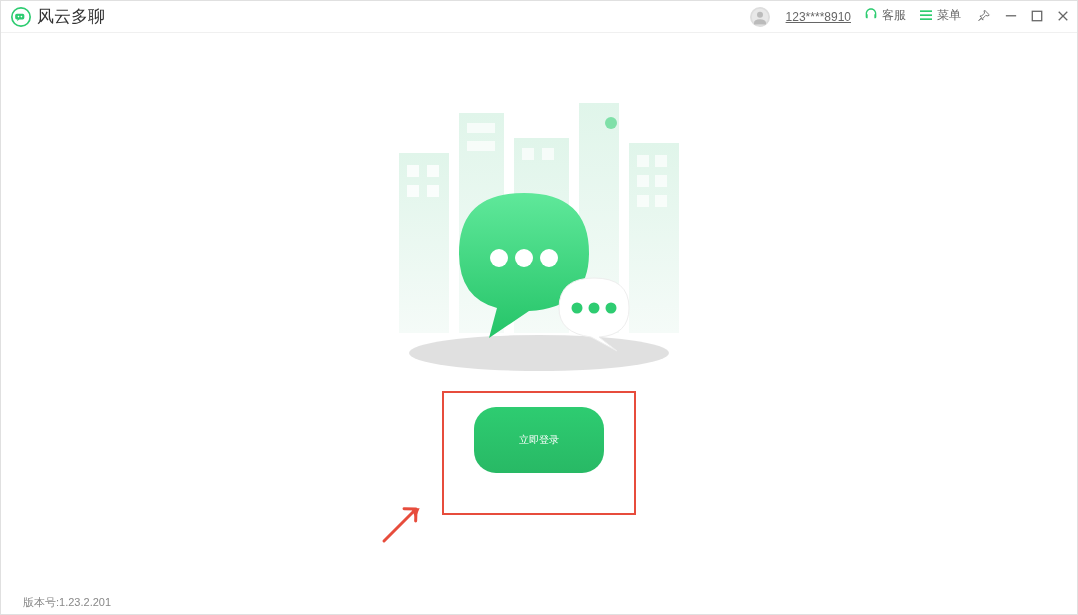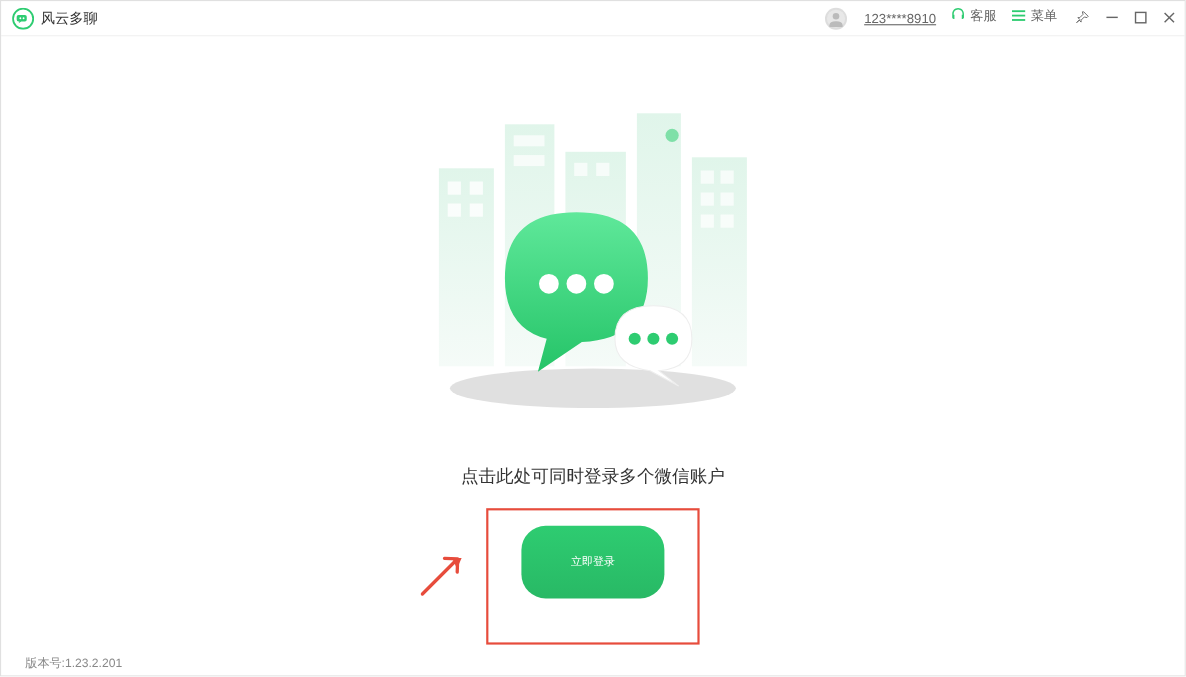--- a/index.html
+++ b/index.html
@@ -34,21 +34,21 @@
     .titlebar-left {
       display: flex;
       align-items: center;
       gap: 6px;
     }
     .app-icon {
       width: 20px;
       height: 20px;
     }
     .app-title {
-      font-size: 13px;
+      font-size: 17px;
       color: #333;
     }
     .titlebar-right {
       display: flex;
       align-items: center;
       gap: 12px;
     }
     .user-area {
       display: flex;
       align-items: center;
@@ -265,21 +265,20 @@
                  Q 270 242 240 244
                  L 258 258
                  L 232 244
                  Q 200 240 200 215 Z" fill="white" stroke="#eee" stroke-width="1"></path>
         <circle cx="218" cy="215" r="5.5" fill="#2ecc71"></circle>
         <circle cx="235" cy="215" r="5.5" fill="#2ecc71"></circle>
         <circle cx="252" cy="215" r="5.5" fill="#2ecc71"></circle>
       </svg>
     </div>
 
-    <div class="instruction-text">点击此处可同时登录多个微信账户</div>
 
     <div class="login-button-wrapper">
       <button class="login-button">立即登录</button>
     </div>
 
     <div class="arrow-annotation">
       <svg width="50" height="50" viewBox="0 0 50 50">
         <path d="M 8 42 L 38 12" stroke="#e74c3c" stroke-width="3" stroke-linecap="round"></path>
         <path d="M 28 10 L 40 10 L 40 22" fill="none" stroke="#e74c3c" stroke-width="3" stroke-linecap="round" stroke-linejoin="round" transform="rotate(2 38 12)"></path>
         <polygon points="38,8 44,14 34,18" fill="#e74c3c" transform="rotate(-45 38 12)"></polygon>

